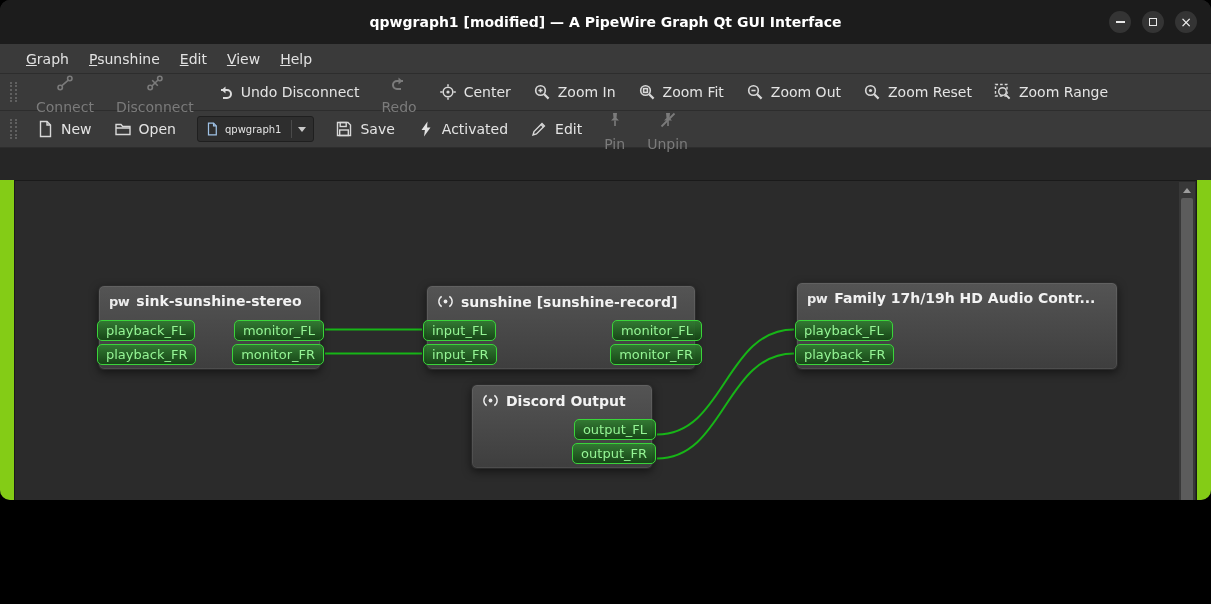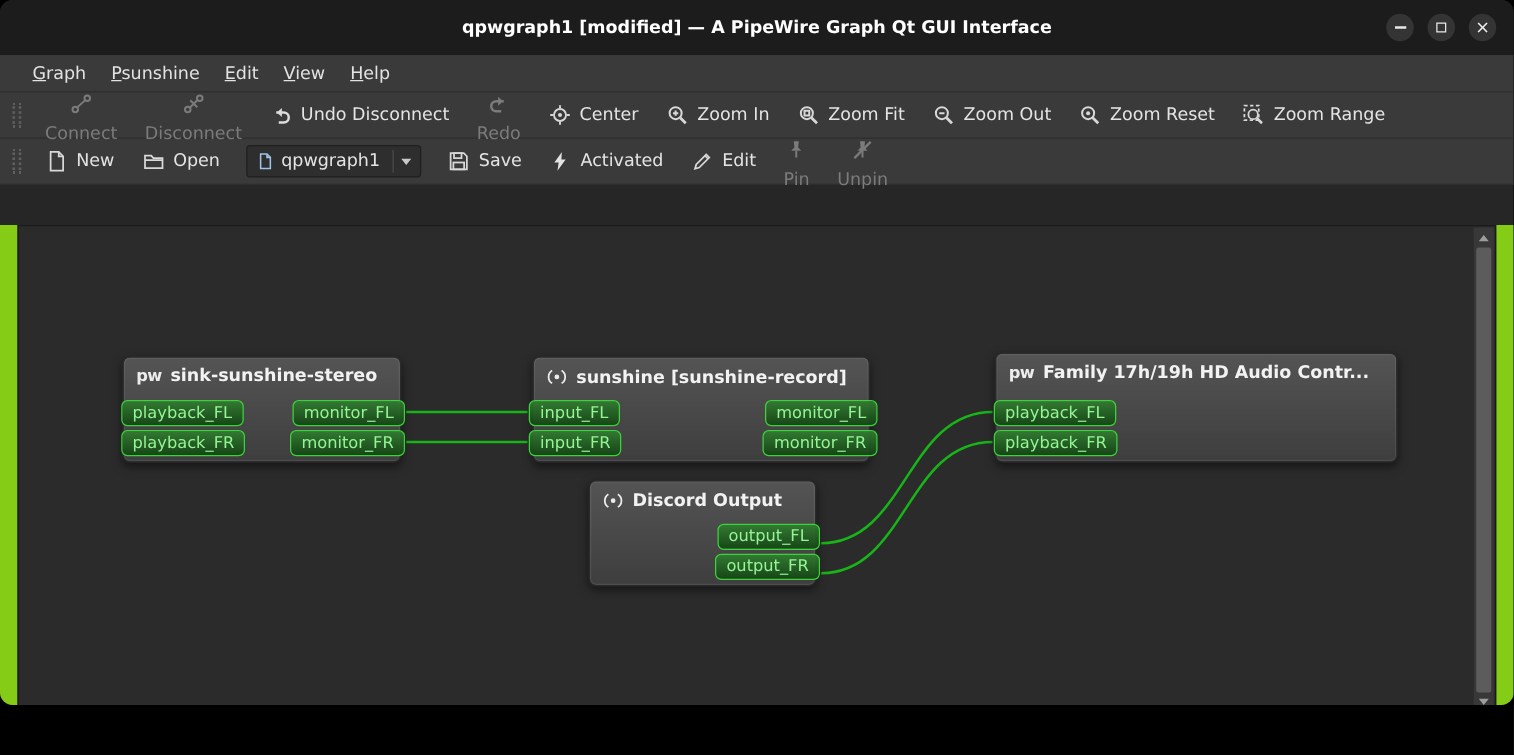--- a/index.html
+++ b/index.html
@@ -1,39 +1,39 @@
 <!DOCTYPE html>
 <html><head>
 <meta charset="utf-8">
 <style>
   * { margin:0; padding:0; box-sizing:border-box; }
   html,body { background:#000; }
   body { font-family:"DejaVu Sans","Liberation Sans",sans-serif; }
-  .window { position:relative; width:1211px; height:564px; background:#262626; border-radius:10px; overflow:hidden; }
+  .window { position:relative; width:1211px; height:500px; background:#262626; border-radius:10px; overflow:hidden; }
 
   
   .titlebar { height:44px; background:#1c1c1c; display:flex; align-items:center; justify-content:center; position:relative; }
   .title { color:#ffffff; font-size:14px; font-weight:bold; }
   .win-controls { position:absolute; right:14px; top:0; height:100%; display:flex; align-items:center; gap:11px; }
   .win-btn { width:22px; height:22px; border-radius:50%; background:#343434; color:#e8e8e8; display:flex; align-items:center; justify-content:center; }
   .glyph-min { display:block; width:9px; height:2px; background:#e8e8e8; }
   .glyph-max { display:block; width:8px; height:8px; border:1.5px solid #e8e8e8; }
   .glyph-close { font-size:14px; line-height:1; color:#f0f0f0; }
 
   
   .menubar { height:30px; background:#3a3a3a; display:flex; align-items:stretch; padding-left:16px; border-bottom:1px solid #2d2d2d; }
   .menu-item { padding:0 10px; display:flex; align-items:center; color:#e2e2e2; font-size:14px; cursor:default; }
 
   
   .toolbar { height:37px; background:#3a3a3a; display:flex; align-items:center; border-bottom:1px solid #2d2d2d; padding-left:8px; }
   .tb-handle { width:7px; height:20px; border-left:2px dotted #606060; border-right:2px dotted #606060; margin:0 8px 0 2px; }
   .tb-item { display:flex; align-items:center; gap:7px; padding:0 11px; height:100%; color:#e4e4e4; font-size:14px; white-space:nowrap; }
   .tb-item.disabled { color:#7b7b7b;flex-direction:column; }
   .icon16 { width:18px; height:18px; display:block; flex:0 0 auto; }
-  .tb-combo { display:flex; align-items:center; gap:6px; margin:0 10px; padding:0 7px; background:#2e2e2e; border:1px solid #1f1f1f; border-radius:3px; height:26px; color:#e4e4e4; font-size:14px; }
+  .tb-combo { display:flex; align-items:center; gap:6px; margin:0 10px; padding:0 7px; background:#2e2e2e; border:1px solid #1f1f1f; border-radius:3px; height:26px; color:#e4e4e4; font-size:10px; }
   .combo-sep { width:1px; height:18px; background:#4a4a4a; margin-left:4px; }
   .tri-down { width:0; height:0; border:4px solid transparent; border-top:5px solid #c9c9c9; margin-top:5px; }
 
   
   .central { position:relative; height:408px; background:#84cc16;margin-top:32px; }
   .canvas { position:absolute; left:14px; right:14px; top:0; bottom:0; background:#2b2b2b; border:1px solid #1a1a1a; overflow:hidden; }
   .links { position:absolute; left:0; top:0; width:1181px; height:406px; }
   .node { position:absolute; background:linear-gradient(#545454,#3e3e3e); border:1px solid #2a2a2a; border-radius:6px; box-shadow:0 3px 8px rgba(0,0,0,.5), inset 0 0 0 1px rgba(255,255,255,.08); }
   .node-header { display:flex; align-items:center; gap:7px; padding:7px 10px 4px; color:#f2f2f2; font-size:14px; font-weight:bold; white-space:nowrap; overflow:hidden; }
   .pw-glyph { font-weight:bold; font-size:13px; color:#ececec; letter-spacing:-0.5px; }

